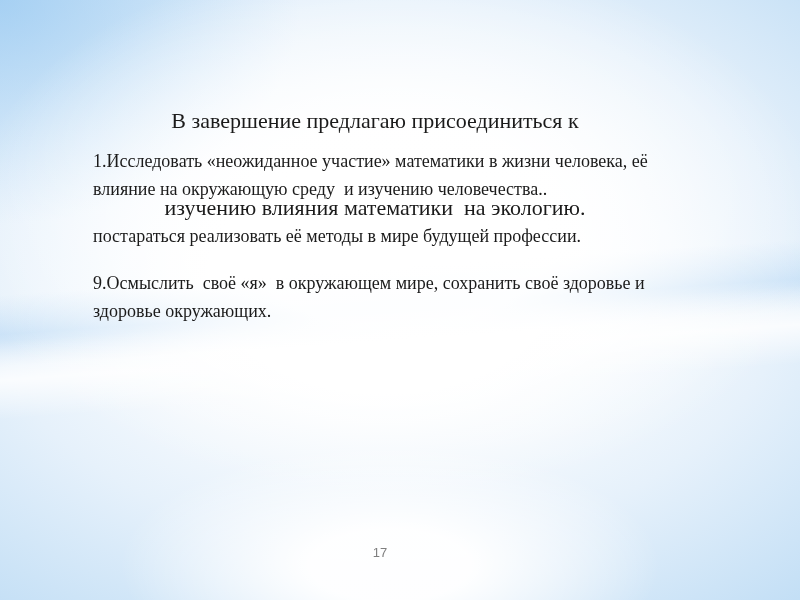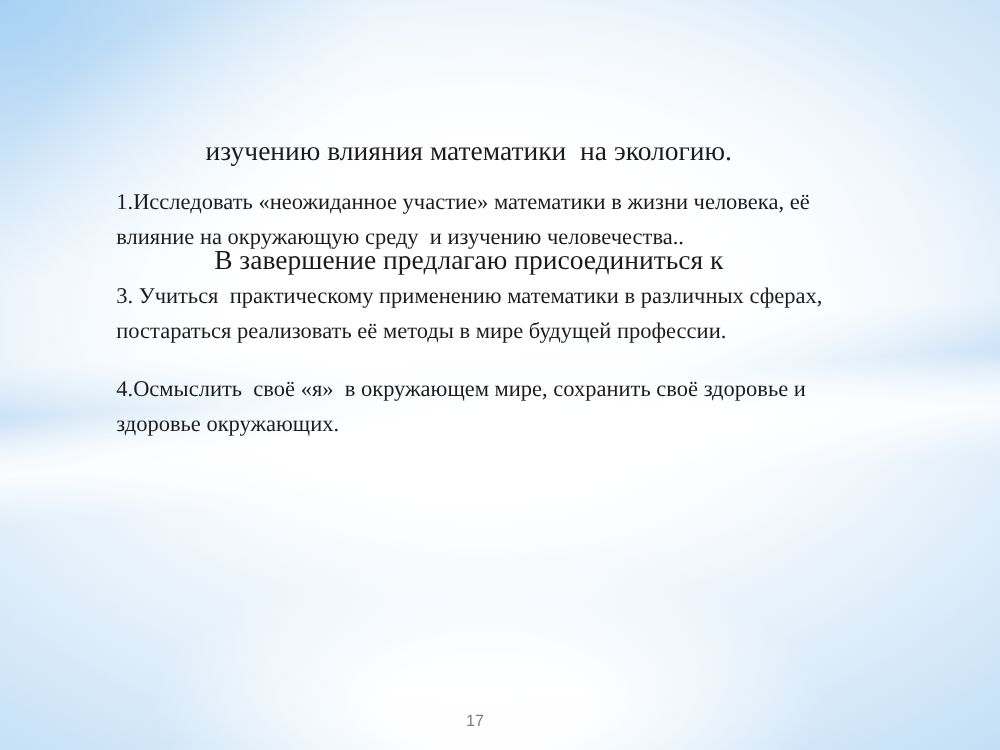--- a/index.html
+++ b/index.html
@@ -54,43 +54,41 @@
   }
   .page-number {
     position: absolute;
     top: 545px;
     left: 0;
     width: 760px;
     text-align: center;
     font-family: "Liberation Sans", "DejaVu Sans", sans-serif;
     font-size: 13px;
     color: #7f7f7f;
-    margin-top: 24px;
   }
 </style>
 </head>
 <body>
 
 <div class="slide">
 
   <div class="title">
+    <div class="title-line">В завершение предлагаю присоединиться к</div>
     <div class="title-line">изучению влияния математики  на экологию.</div>
-    <div class="title-line">В завершение предлагаю присоединиться к</div>
   </div>
 
   <div class="goals">
     <div class="goal">
       <div class="goal-line">1.Исследовать «неожиданное участие» математики в жизни человека, её</div>
       <div class="goal-line">влияние на окружающую среду  и изучению человечества..</div>
     </div>
     <div class="goal">
-      <div class="goal-line">3. Учиться  практическому применению математики в различных сферах,</div>
       <div class="goal-line">постараться реализовать её методы в мире будущей профессии.</div>
     </div>
     <div class="goal">
-      <div class="goal-line">4.Осмыслить  своё «я»  в окружающем мире, сохранить своё здоровье и</div>
+      <div class="goal-line">9.Осмыслить  своё «я»  в окружающем мире, сохранить своё здоровье и</div>
       <div class="goal-line">здоровье окружающих.</div>
     </div>
   </div>
 
   <div class="page-number">17</div>
 
 </div>
 
 </body></html>

